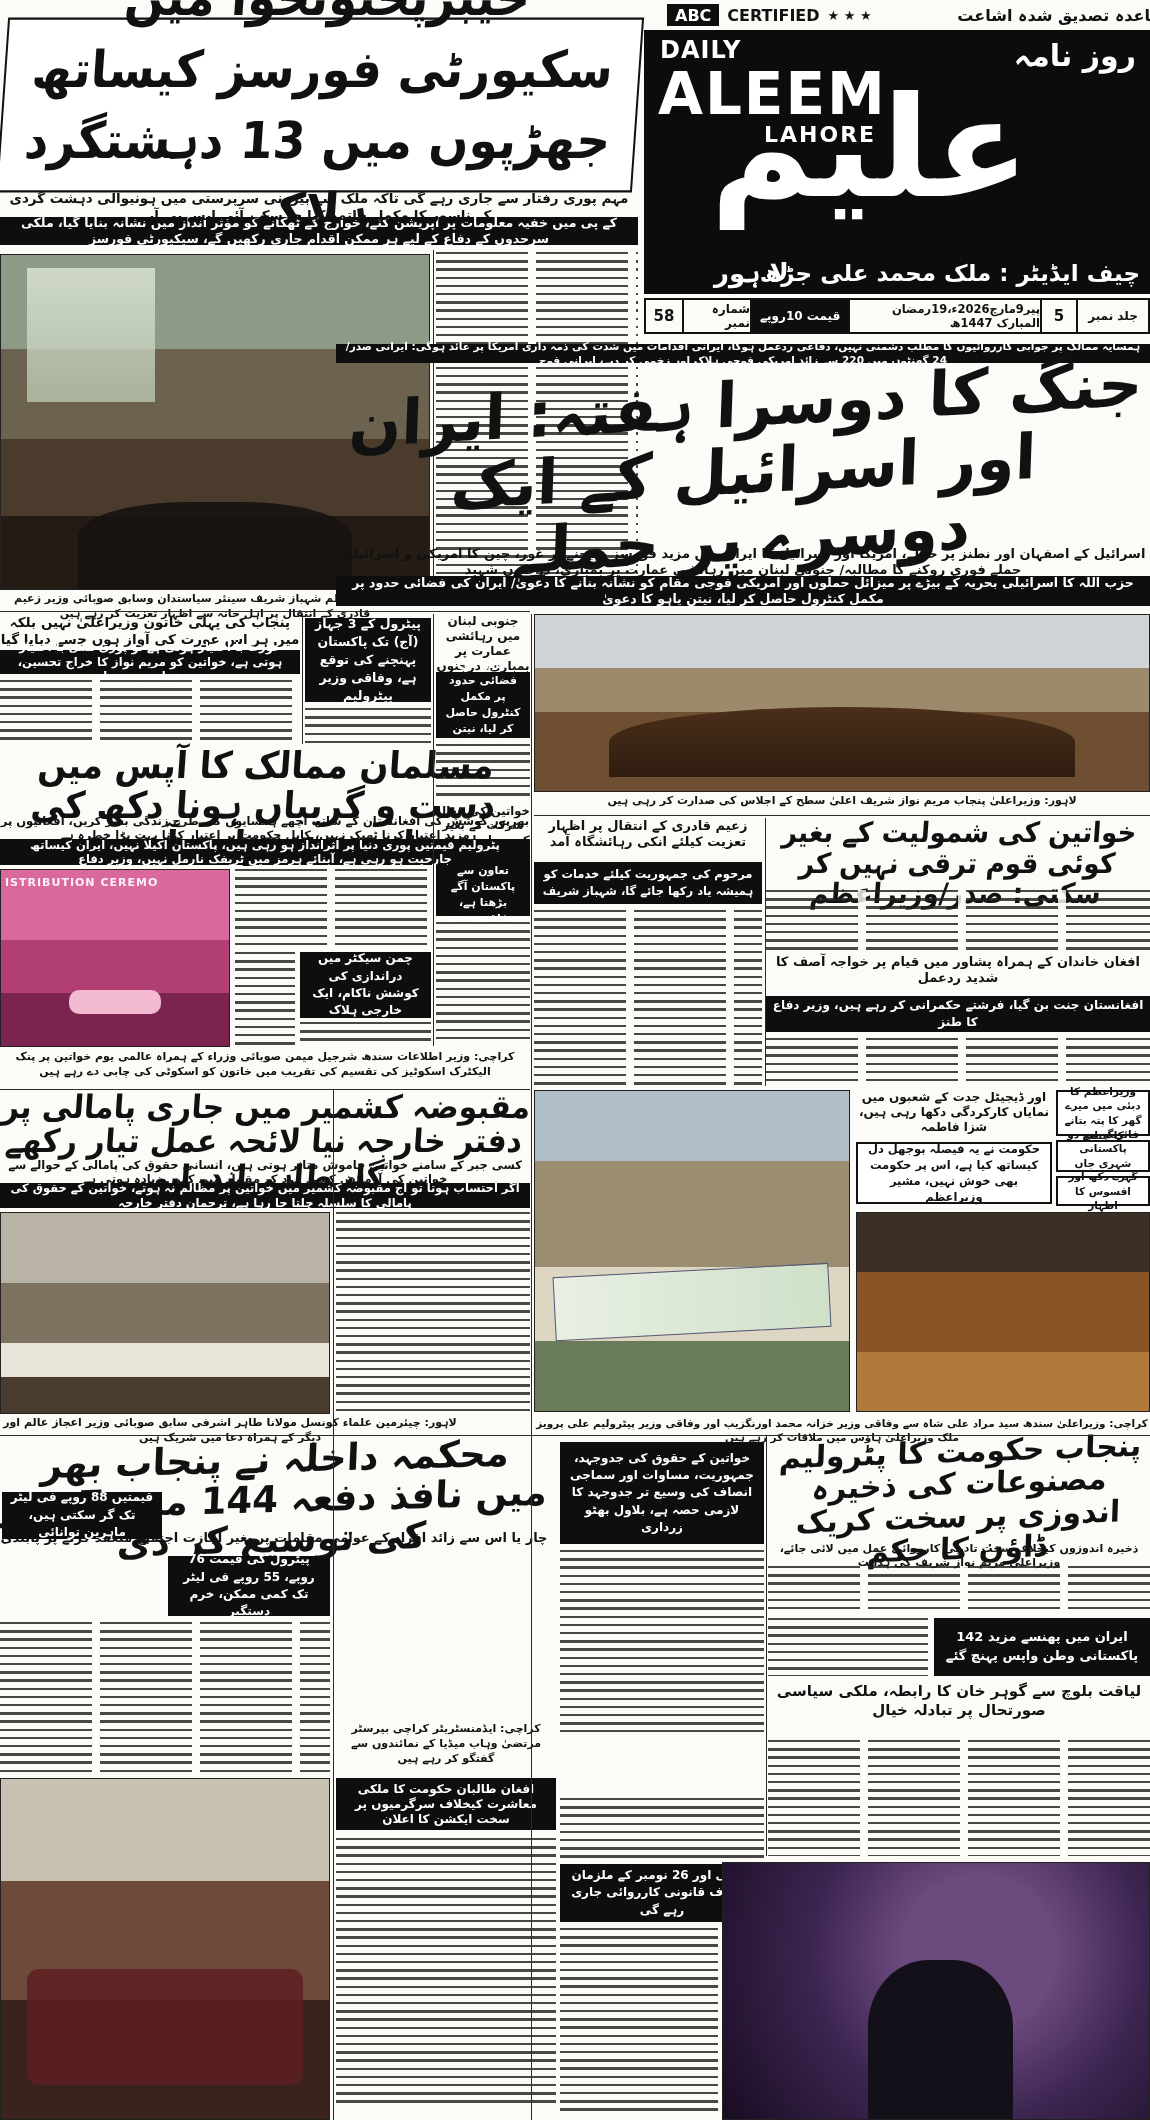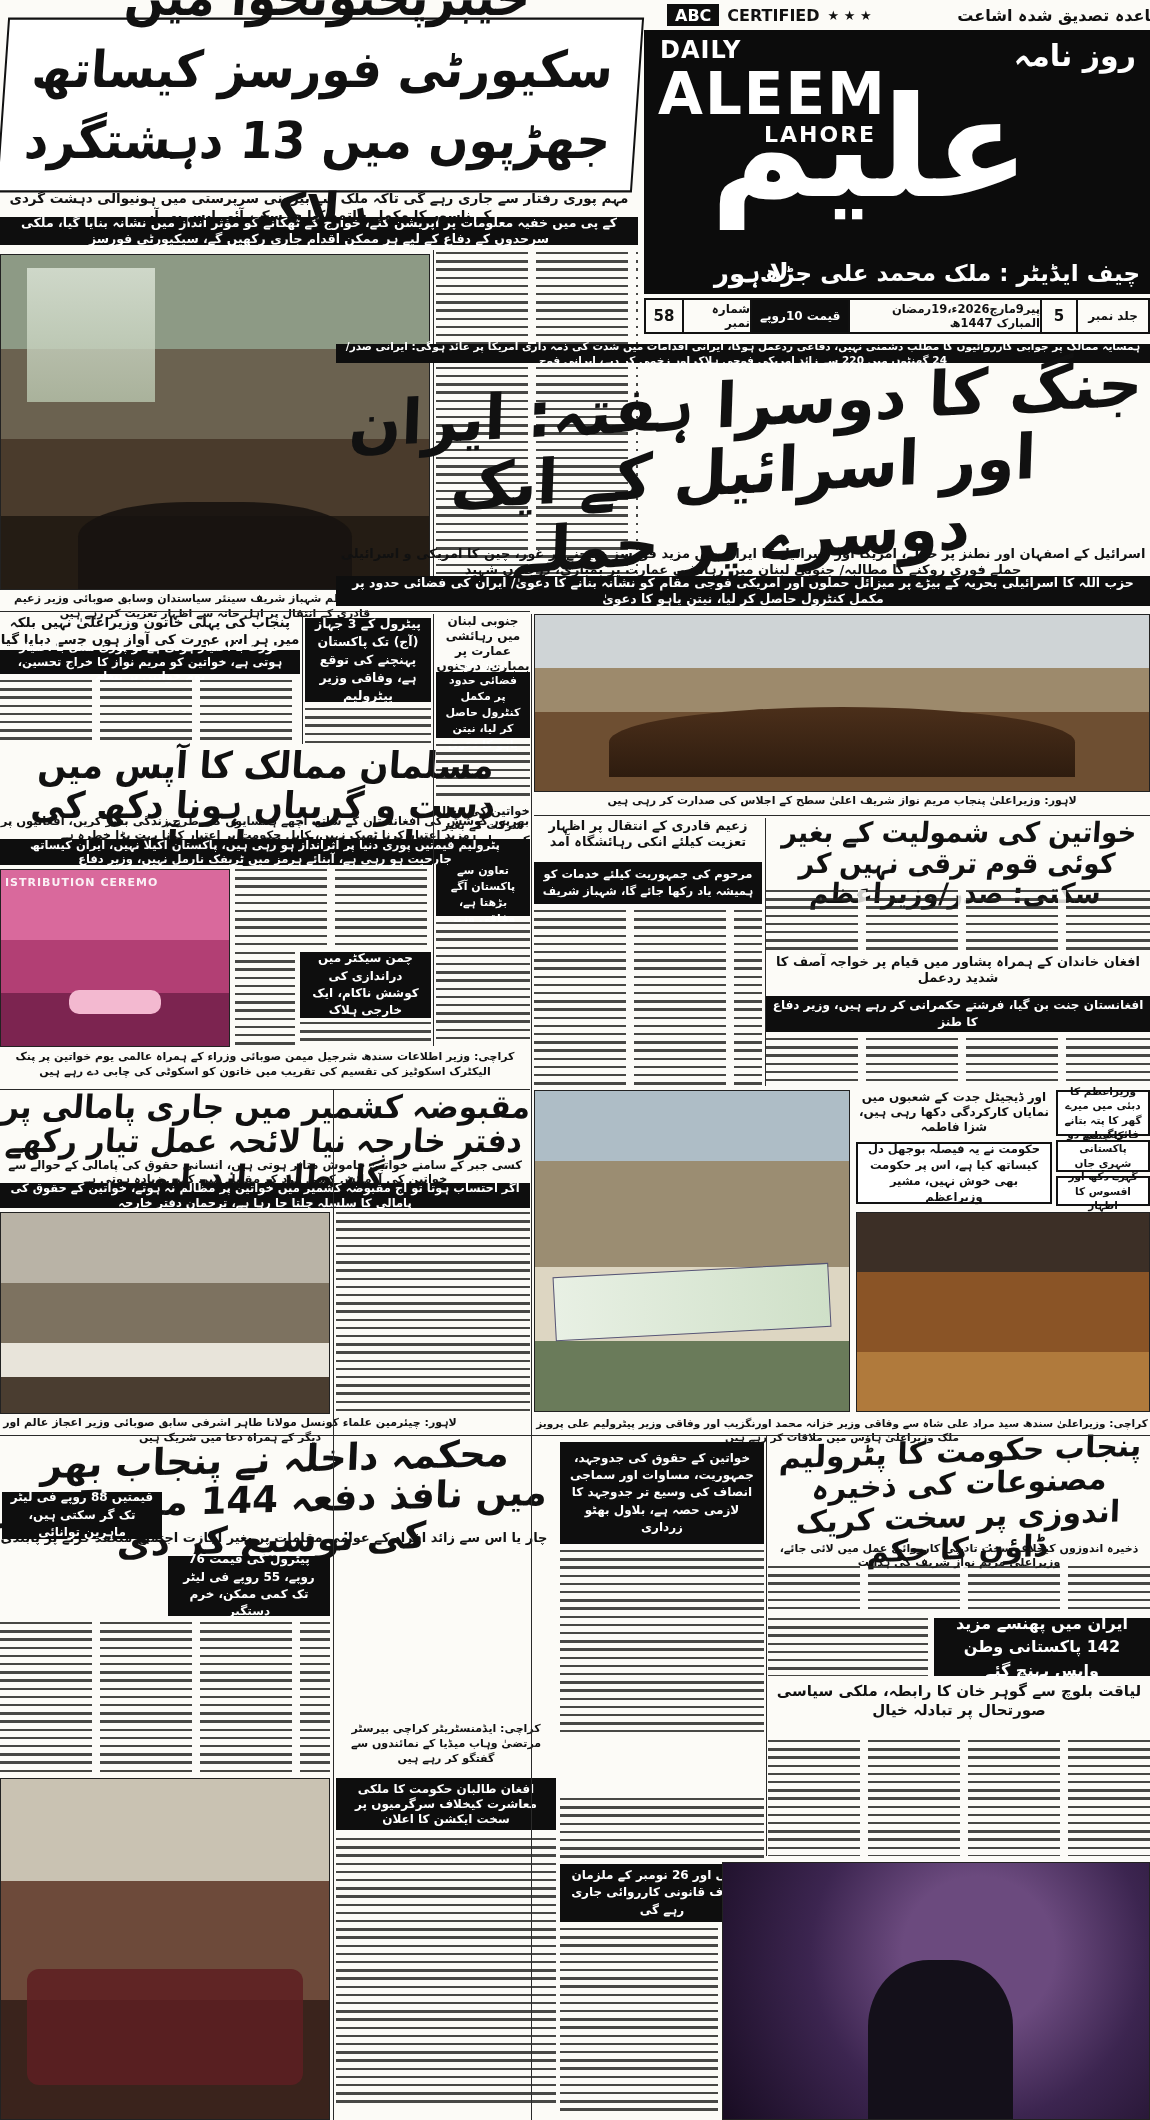--- a/index.html
+++ b/index.html
@@ -169,21 +169,21 @@
   <div class="abs cap" style="left:336px;top:1722px;width:220px;height:50px;">کراچی: ایڈمنسٹریٹر کراچی بیرسٹر مرتضیٰ وہاب میڈیا کے نمائندوں سے گفتگو کر رہے ہیں</div>
   <div class="abs strip" style="left:336px;top:1778px;width:220px;height:52px;font-size:12px;">افغان طالبان حکومت کا ملکی معاشرت کیخلاف سرگرمیوں پر سخت ایکشن کا اعلان</div>
   <div class="abs lines" style="left:336px;top:1838px;width:220px;height:270px;"></div>
 
   <div class="abs lines" style="left:560px;top:1550px;width:204px;height:182px;"></div>
   <div class="abs lines" style="left:560px;top:1798px;width:204px;height:62px;"></div>
   <div class="abs boxhead" style="left:560px;top:1864px;width:204px;height:58px;font-size:12px;">9 مئی اور 26 نومبر کے ملزمان کیخلاف قانونی کارروائی جاری رہے گی</div>
   <div class="abs lines" style="left:560px;top:1928px;width:158px;height:184px;"></div>
 
   <div class="abs lines2" style="left:768px;top:1566px;width:382px;height:48px;"></div>
-  <div class="abs boxhead" style="left:934px;top:1618px;width:216px;height:58px;font-size:16px;">ایران میں پھنسے مزید 142 پاکستانی وطن واپس پہنچ گئے</div>
+  <div class="abs boxhead" style="left:934px;top:1618px;width:216px;height:58px;font-size:13px;">ایران میں پھنسے مزید 142 پاکستانی وطن واپس پہنچ گئے</div>
   <div class="abs lines" style="left:768px;top:1618px;width:160px;height:58px;"></div>
   <div class="abs deck" style="left:768px;top:1682px;width:382px;height:52px;font-size:15px;">لیاقت بلوچ سے گوہر خان کا رابطہ، ملکی سیاسی صورتحال پر تبادلہ خیال</div>
   <div class="abs lines2" style="left:768px;top:1740px;width:382px;height:116px;"></div>
 
   <div class="abs photo" style="left:722px;top:1862px;width:428px;height:258px;
               background:radial-gradient(circle at 60% 35%,#6b4a7e 0 25%,#3c2550 55%,#180c22 100%);">
     <div class="abs" style="left:34%;bottom:0;width:34%;height:62%;background:#14101a;border-radius:42% 42% 0 0;"></div>
   </div>
 
   <div class="abs vrule" style="left:531px;top:614px;height:1506px;"></div>

